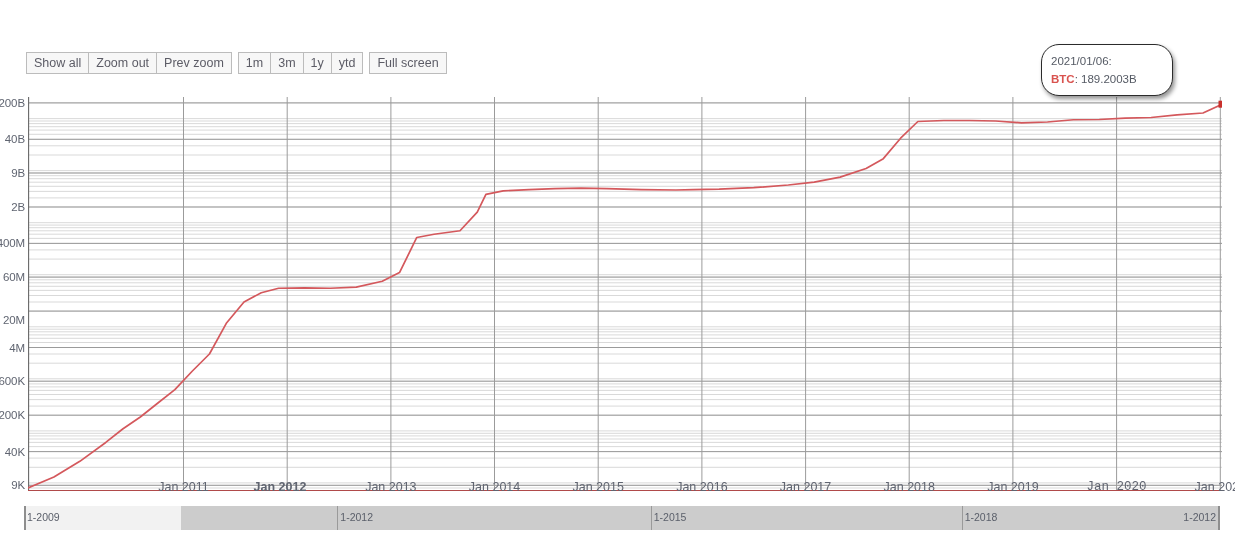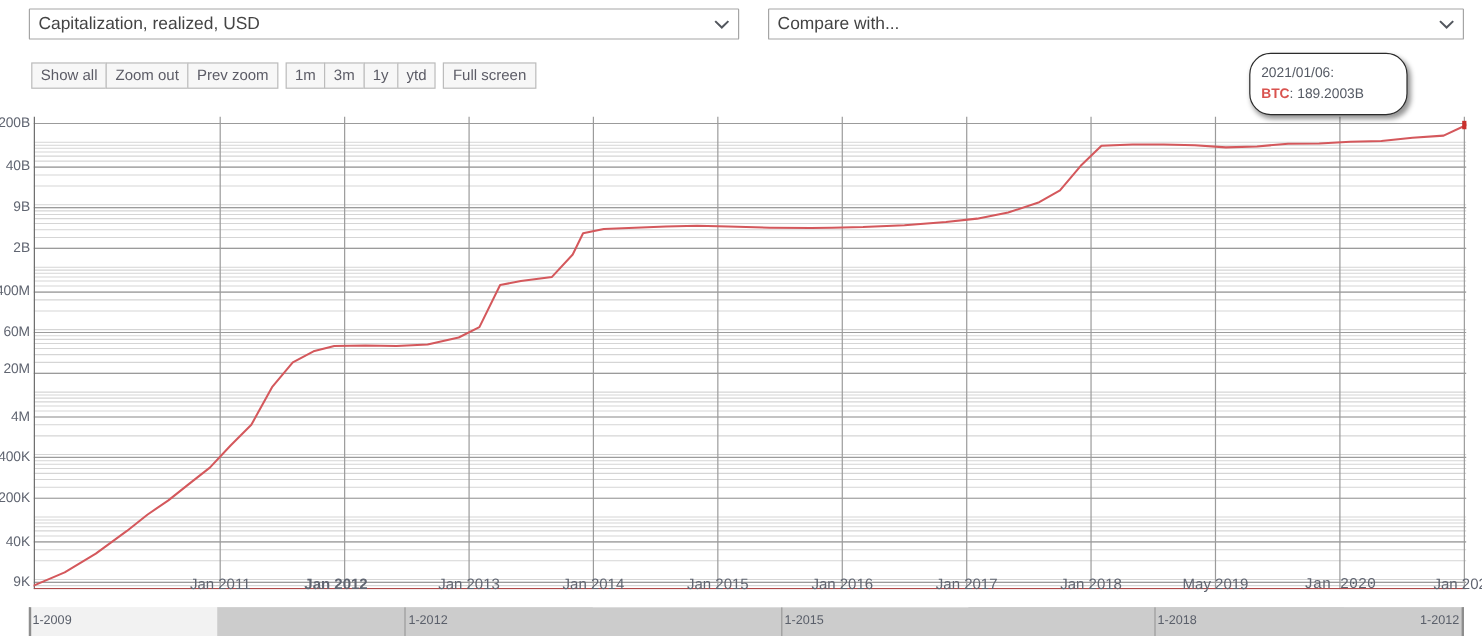--- a/index.html
+++ b/index.html
@@ -197,38 +197,20 @@
     height: 100%;
     background: #8e8e8e;
     cursor: ew-resize;
   }
 </style>
 </head>
 <body>
 
 <div id="app">
 
-  <div class="select-row">
-    <div class="sel left">
-      <span>Capitalization, realized, USD</span>
-      <span class="caret">
-        <svg width="13" height="9" viewBox="0 0 13 9">
-            <path d="M1 1.6 L6.5 7 L12 1.6" fill="none" stroke="#53575e" stroke-width="1.7"></path>
-          </svg>
-      </span>
-    </div>
-    <div class="sel right">
-      <span>Compare with...</span>
-      <span class="caret">
-        <svg width="13" height="9" viewBox="0 0 13 9">
-            <path d="M1 1.6 L6.5 7 L12 1.6" fill="none" stroke="#53575e" stroke-width="1.7"></path>
-          </svg>
-      </span>
-    </div>
-  </div>
 
   <div class="btn-row">
     <div class="btn-group">
       <button class="rbtn">Show all</button>
       <button class="rbtn">Zoom out</button>
       <button class="rbtn">Prev zoom</button>
     </div>
     <div class="btn-group">
       <button class="rbtn">1m</button>
       <button class="rbtn">3m</button>
@@ -238,23 +220,23 @@
     <div class="btn-group">
       <button class="rbtn">Full screen</button>
     </div>
   </div>
 
   <div class="chart">
     <div class="ylabels" id="ylabels">
         <div class="ylab" style="top: 397.319px;">9K</div>
         <div class="ylab" style="top: 363.601px;">40K</div>
         <div class="ylab" style="top: 327.221px;">200K</div>
-        <div class="ylab" style="top: 293.222px;">400K</div>
+        <div class="ylab" style="top: 293.222px;">600K</div>
         <div class="ylab" style="top: 259.505px;">4M</div>
-        <div class="ylab" style="top: 220px;">20M</div>
+        <div class="ylab" style="top: 232px;">20M</div>
         <div class="ylab" style="top: 189.126px;">60M</div>
         <div class="ylab" style="top: 155.408px;">400M</div>
         <div class="ylab" style="top: 119.027px;">2B</div>
         <div class="ylab" style="top: 85.0287px;">9B</div>
         <div class="ylab" style="top: 51.3109px;">40B</div>
         <div class="ylab" style="top: 14.9306px;">200B</div>
       </div>
     <div class="plot-frame">
       <svg class="plot-svg" id="plotsvg" width="1194" height="394">
           <line x1="0" y1="394.0" x2="1194" y2="394.0" stroke="#d5d5d5" stroke-width="0.9"></line>
@@ -356,21 +338,21 @@
     </div>
     <div class="xlabels" id="xlabels" style="top:392px;">
         <div class="xlab" style="left: 183.514px;">Jan 2011</div>
         <div class="xlab" style="left: 280px; font-weight: bold;">Jan 2012</div>
         <div class="xlab" style="left: 390.865px;">Jan 2013</div>
         <div class="xlab" style="left: 494.541px;">Jan 2014</div>
         <div class="xlab" style="left: 598.217px;">Jan 2015</div>
         <div class="xlab" style="left: 701.893px;">Jan 2016</div>
         <div class="xlab" style="left: 805.569px;">Jan 2017</div>
         <div class="xlab" style="left: 909.245px;">Jan 2018</div>
-        <div class="xlab" style="left: 1012.92px;">May 2019</div>
+        <div class="xlab" style="left: 1012.92px;">Jan 2019</div>
         <div class="xlab" style="left: 1116.6px; font-family: Liberation Mono, monospace;">Jan 2020</div>
         <div class="xlab" style="left: 1220.27px;">Jan 2021</div>
       </div>
   </div>
 
   <div class="tooltip">
     <div class="tline">2021/01/06:</div>
     <div class="tline"><span class="tseries">BTC</span><span>: </span><span>189.2003B</span></div>
   </div>
 

